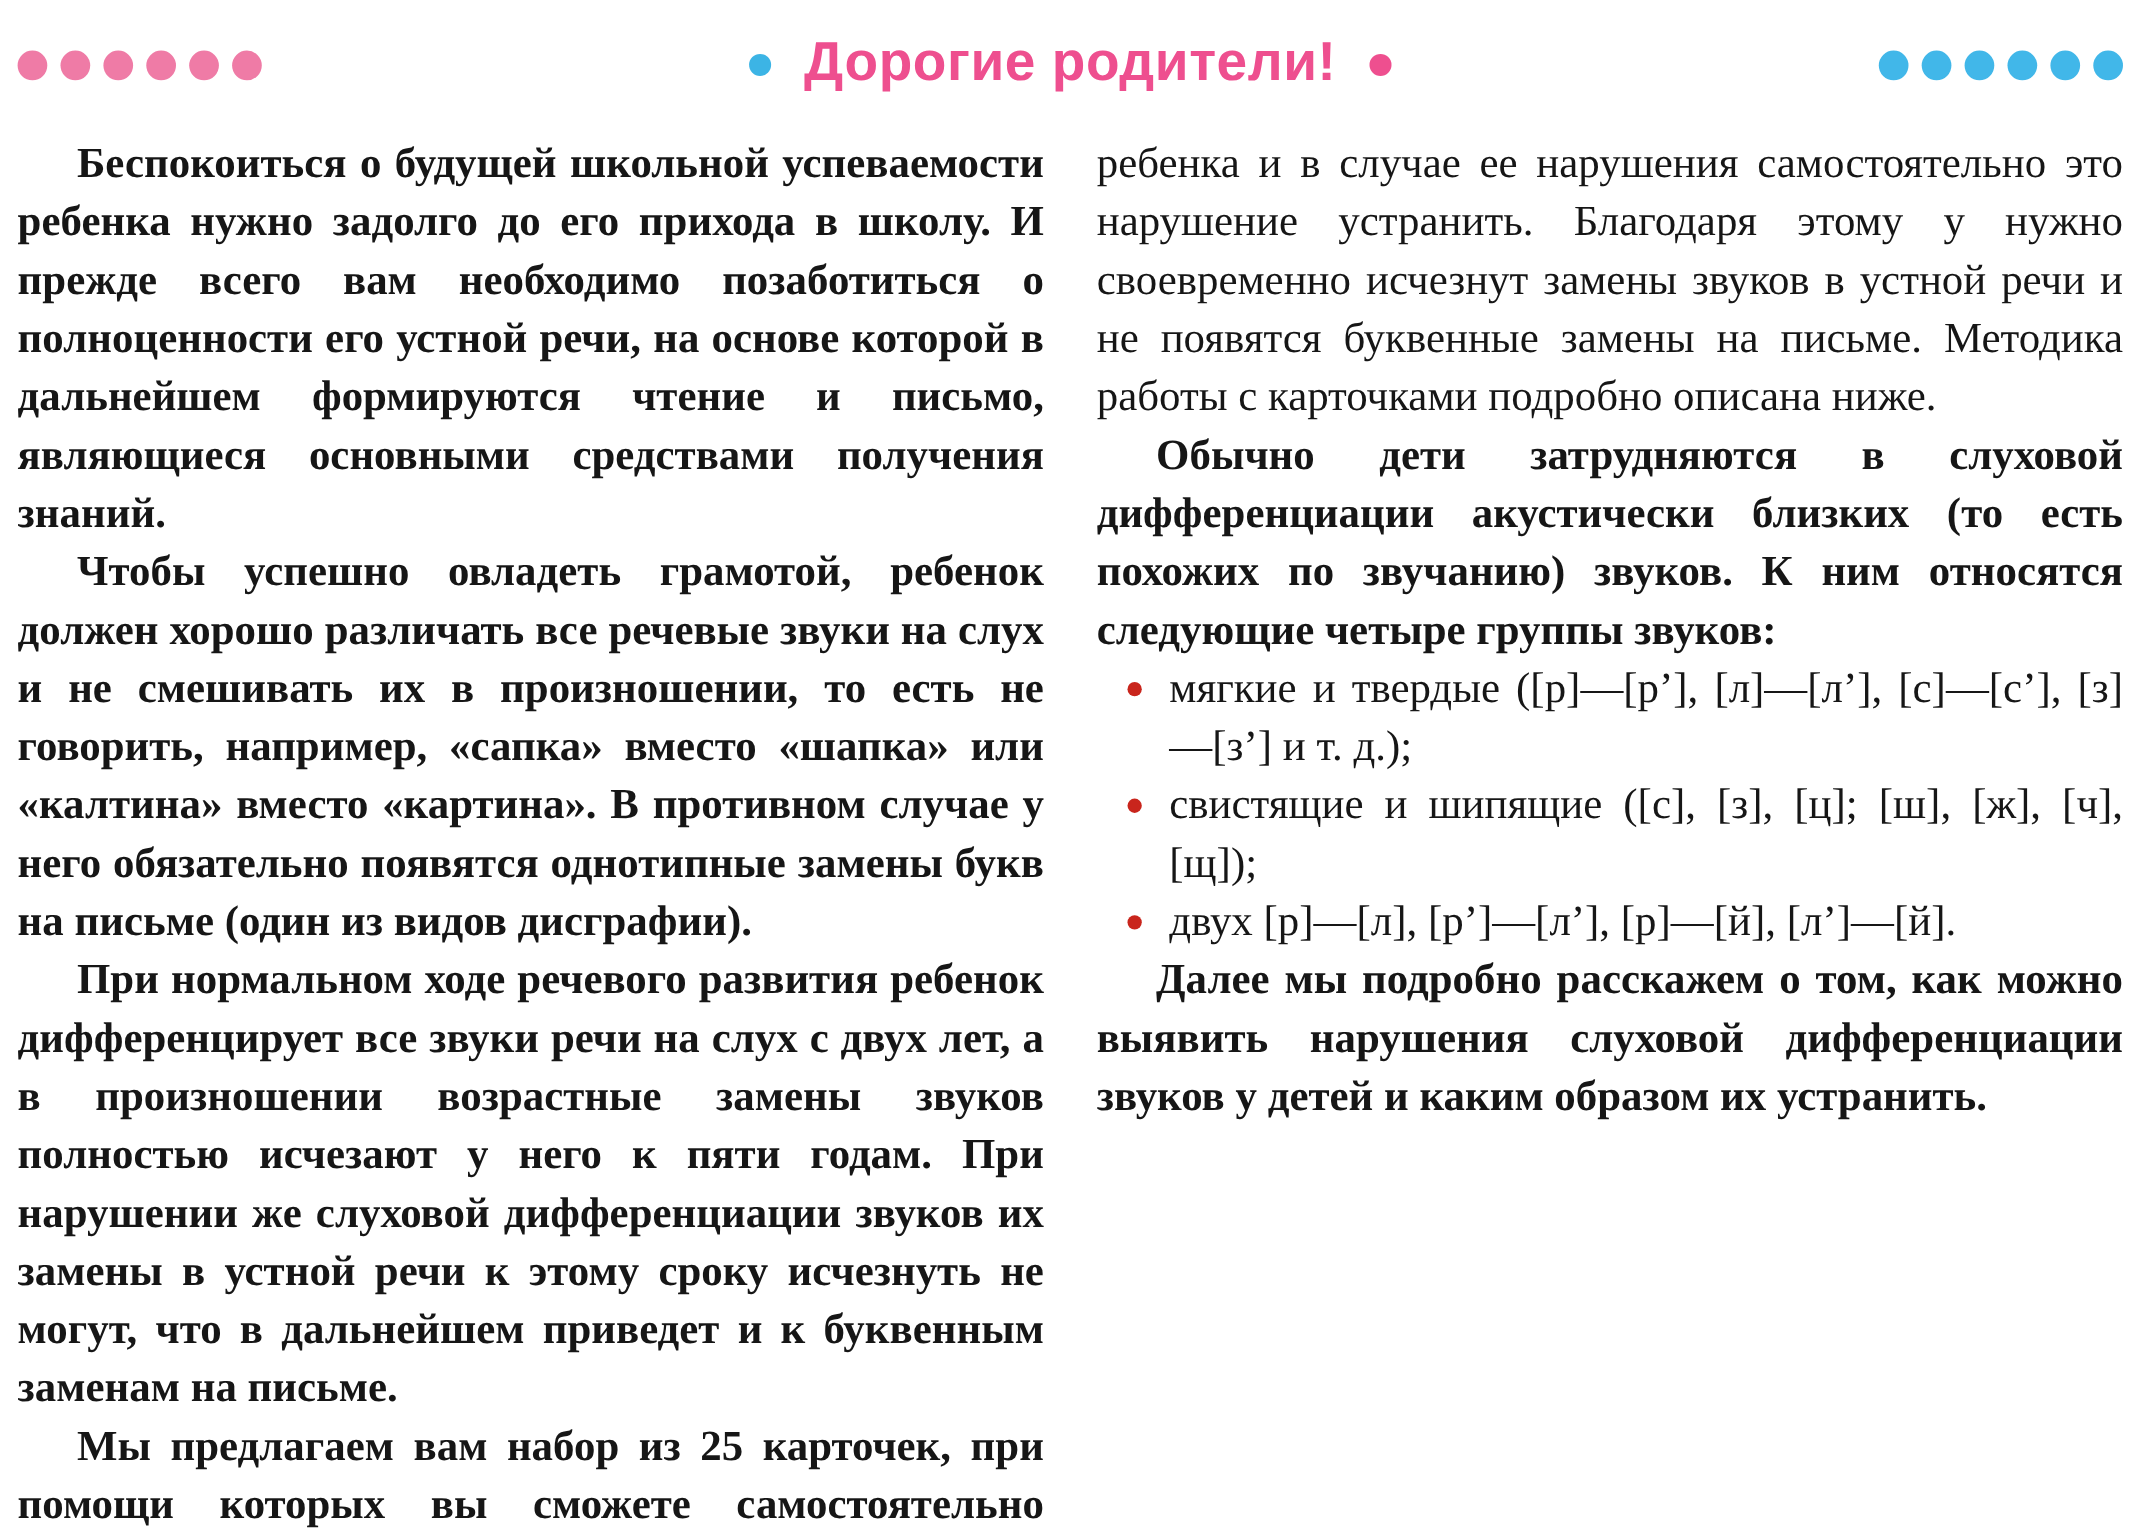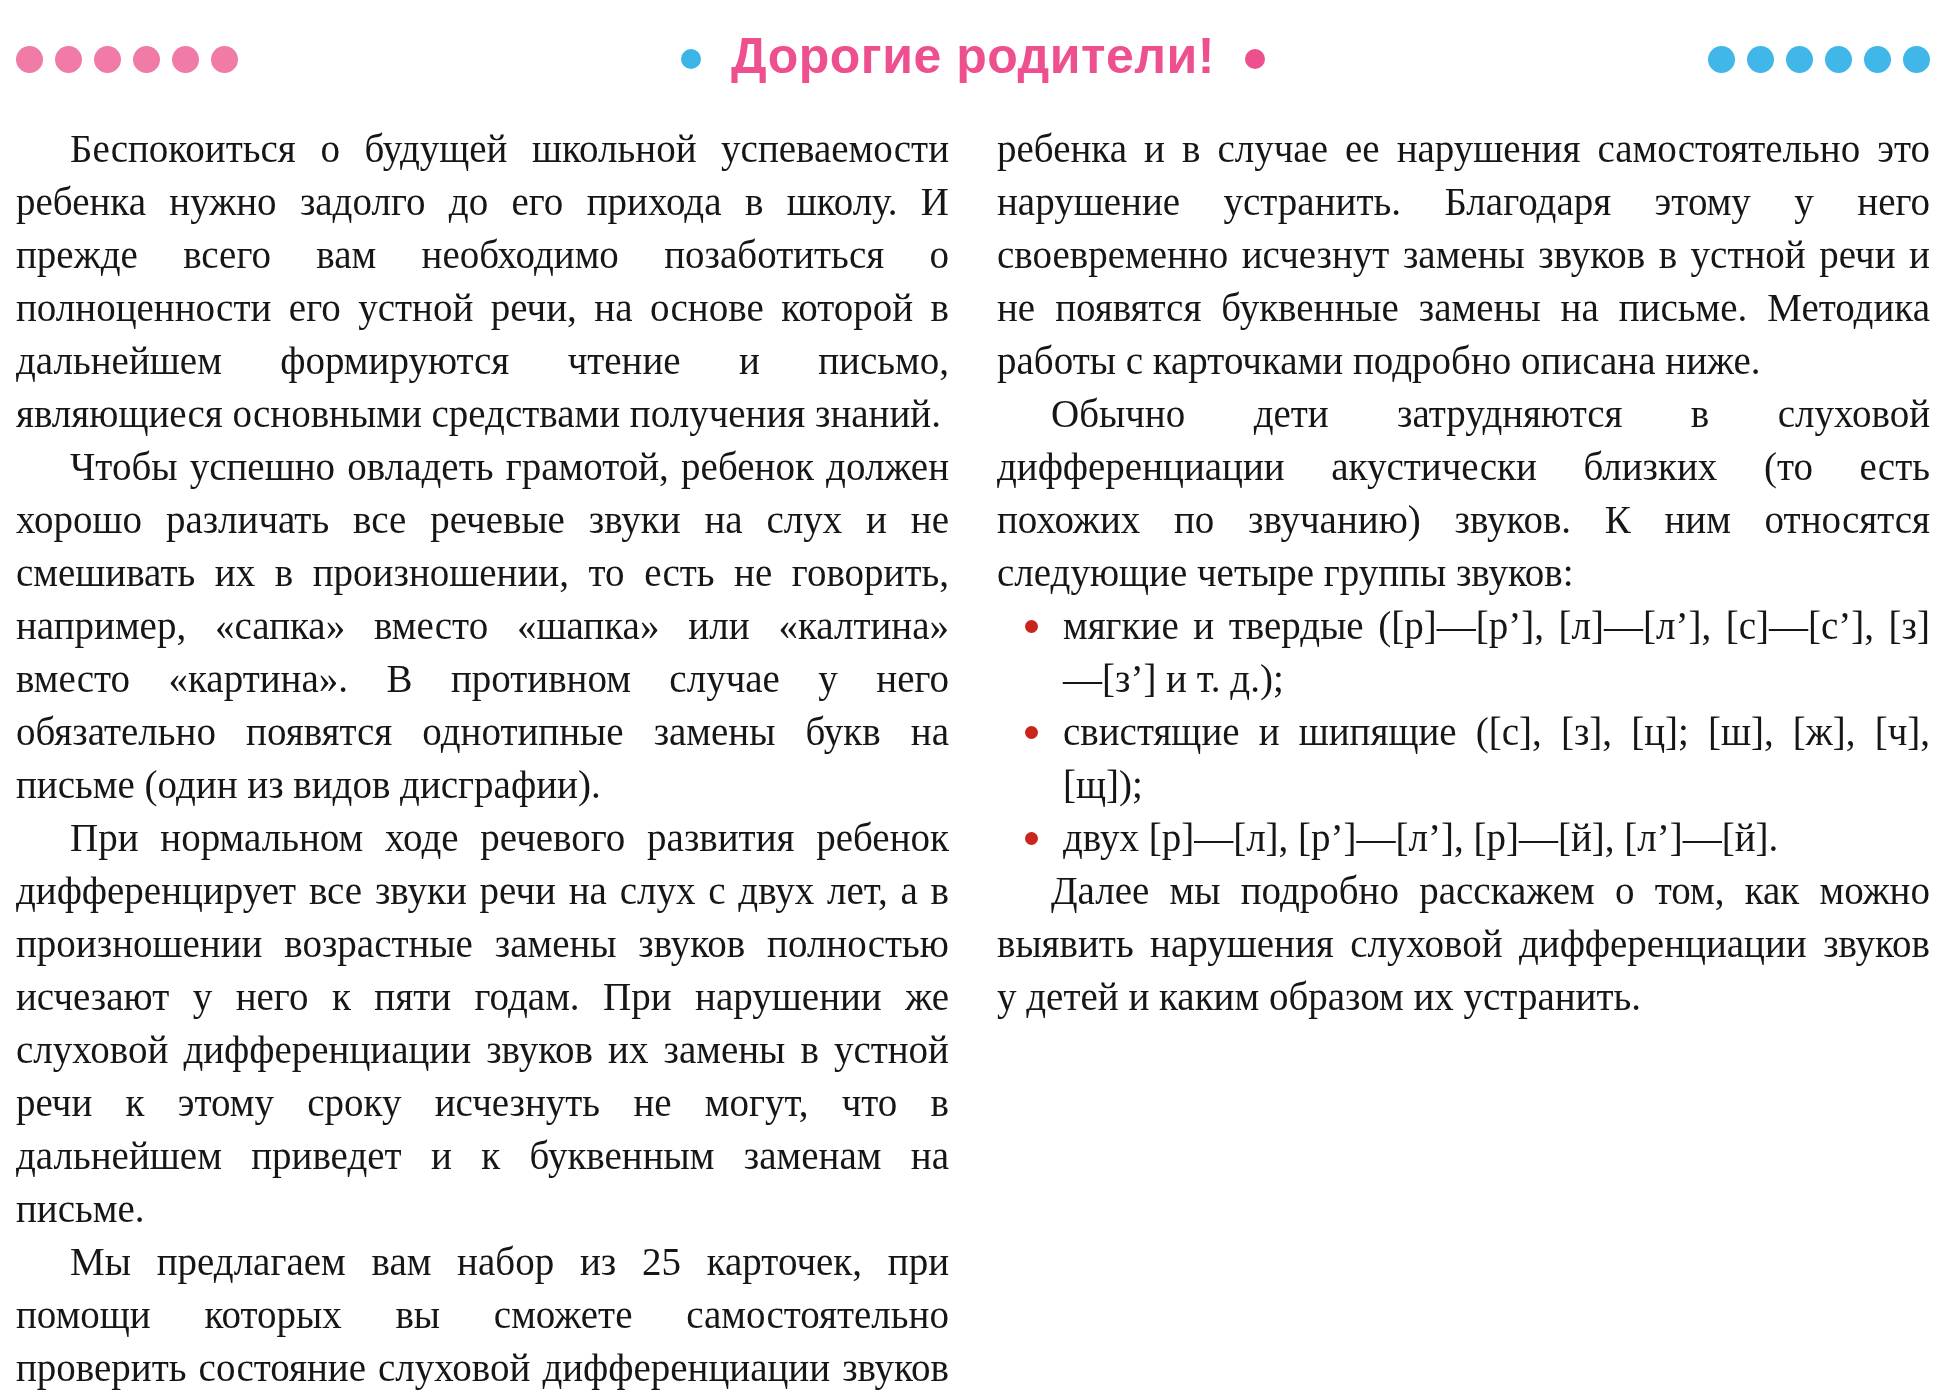--- a/index.html
+++ b/index.html
@@ -72,20 +72,21 @@
     flex: 1 1 0;
     font-size: 39px;
     line-height: 53px;
     text-align: justify;
   }
   .para {
     margin: 0;
   }
   .para.indent {
     text-indent: 54px;
+    font-weight: bold;
   }
   
   .bullets {
     list-style: none;
     margin: 0;
     padding: 0;
   }
   .bullets li {
     position: relative;
     padding-left: 66px;
@@ -134,21 +135,21 @@
   <main class="columns">
 
     <section class="col">
       <p class="para indent">Беспокоиться о будущей школьной успеваемости ребенка нужно задолго до его прихода в школу. И прежде всего вам необходимо позаботиться о полноценности его устной речи, на основе которой в дальнейшем формируются чтение и письмо, являющиеся основными средствами получения знаний.</p>
       <p class="para indent">Чтобы успешно овладеть грамотой, ребенок должен хорошо различать все речевые звуки на слух и не смешивать их в произношении, то есть не говорить, например, «сапка» вместо «шапка» или «калтина» вместо «картина». В противном случае у него обязательно появятся однотипные замены букв на письме (один из видов дисграфии).</p>
       <p class="para indent">При нормальном ходе речевого развития ребенок дифференцирует все звуки речи на слух с двух лет, а в произношении возрастные замены звуков полностью исчезают у него к пяти годам. При нарушении же слуховой дифференциации звуков их замены в устной речи к этому сроку исчезнуть не могут, что в дальнейшем приведет и к буквенным заменам на письме.</p>
       <p class="para indent">Мы предлагаем вам набор из 25 карточек, при помощи которых вы сможете самостоятельно проверить состояние слуховой дифференциации звуков у вашего</p>
     </section>
 
     <section class="col">
-      <p class="para">ребенка и в случае ее нарушения самостоятельно это нарушение устранить. Благодаря этому у него своевременно исчезнут замены звуков в устной речи и не появятся буквенные замены на письме. Методика работы с карточками подробно описана ниже.</p>
+      <p class="para">ребенка и в случае ее нарушения самостоятельно это нарушение устранить. Благодаря этому у нужно своевременно исчезнут замены звуков в устной речи и не появятся буквенные замены на письме. Методика работы с карточками подробно описана ниже.</p>
       <p class="para indent">Обычно дети затрудняются в слуховой дифференциации акустически близких (то есть похожих по звучанию) звуков. К ним относятся следующие четыре группы звуков:</p>
 
       <ul class="bullets">
         <li>
           <span class="bullet"></span>
           <span>мягкие и твердые ([р]—[р’], [л]—[л’], [с]—[с’], [з]—[з’] и т. д.);</span>
         </li>
         <li>
           <span class="bullet"></span>
           <span>свистящие и шипящие ([с], [з], [ц]; [ш], [ж], [ч], [щ]);</span>

